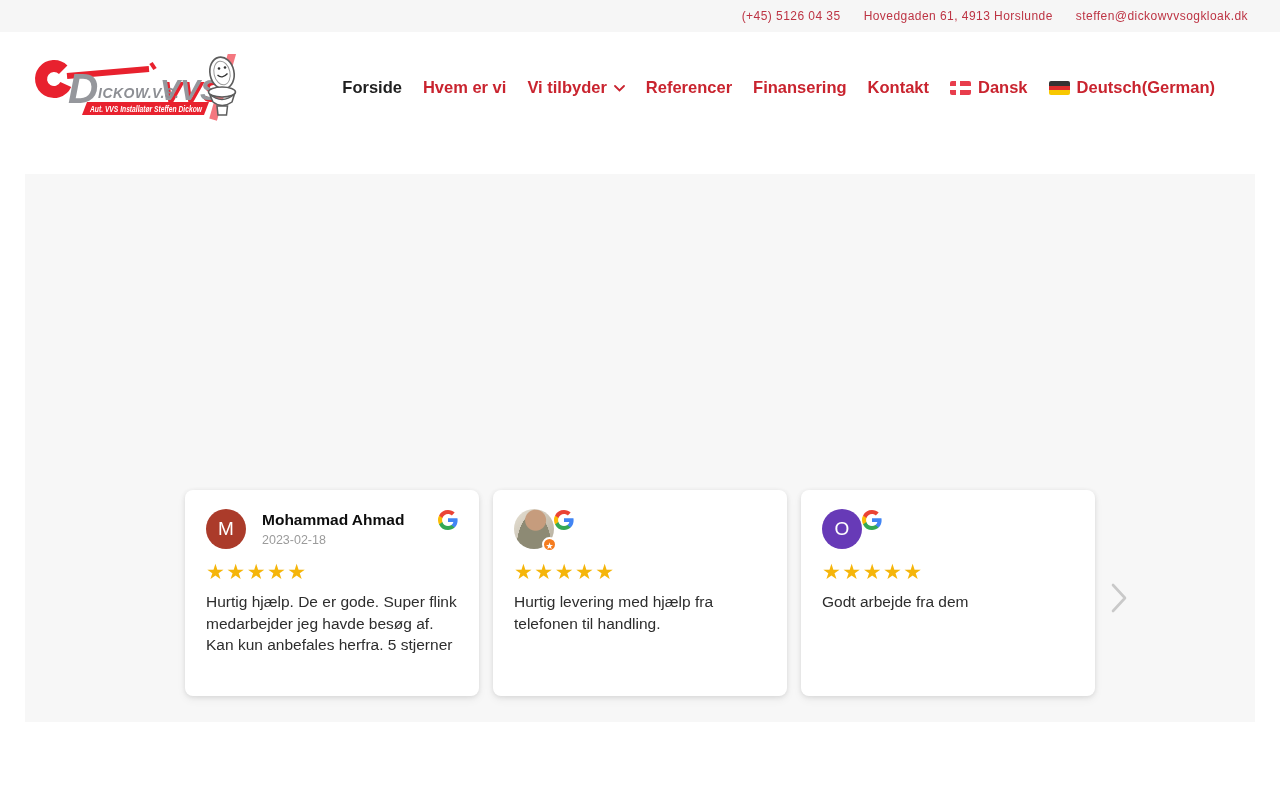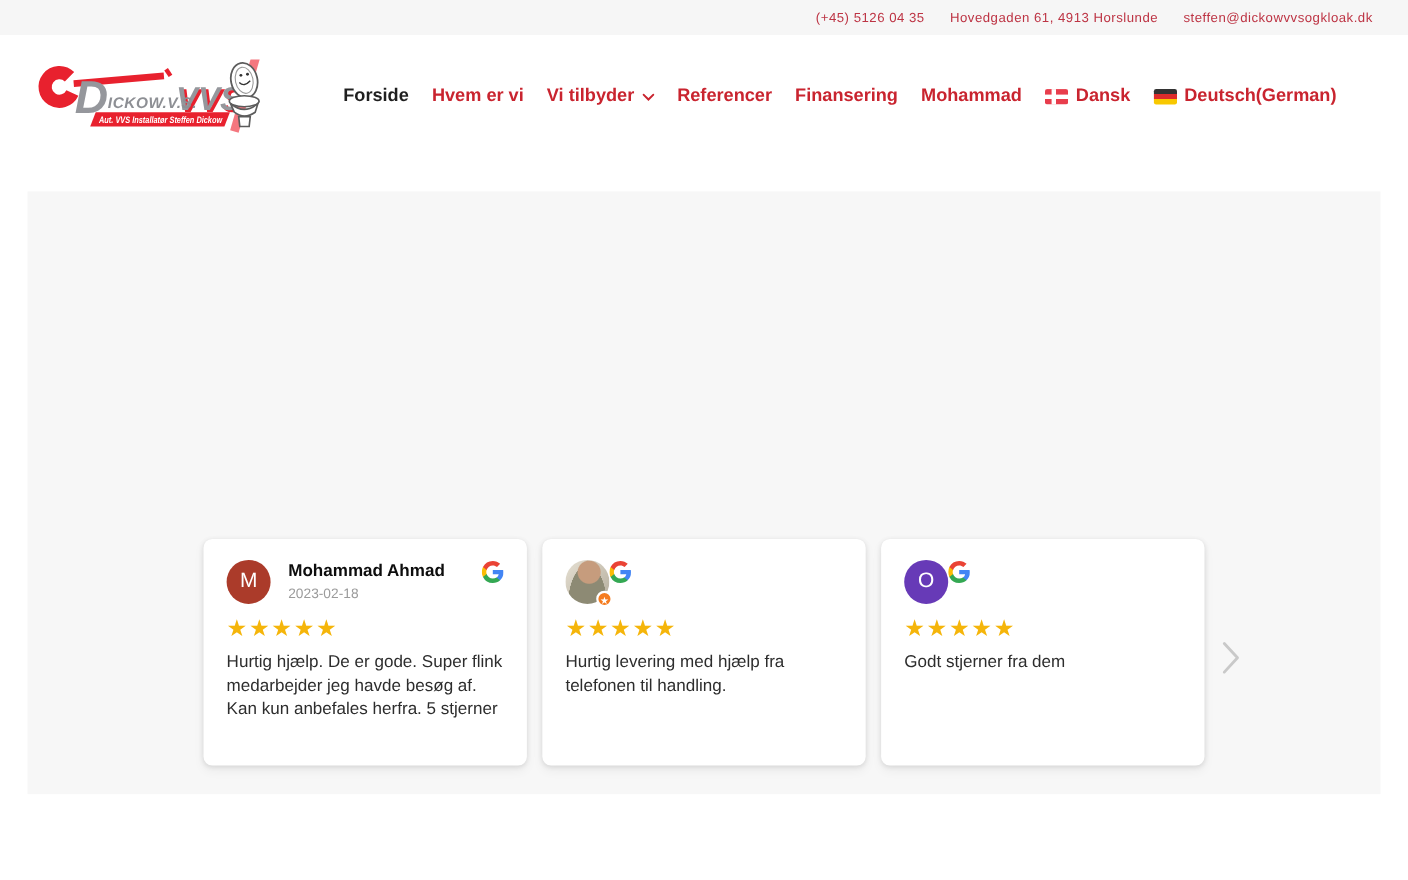--- a/index.html
+++ b/index.html
@@ -226,21 +226,21 @@
         <polyline points="1,1 5.5,5.5 10,1" fill="none" stroke="#c9242f" stroke-width="1.8" stroke-linecap="round"></polyline>
       </svg>
     </a>
     <a href="#">
         <span>Referencer</span>
       </a>
     <a href="#">
         <span>Finansering</span>
       </a>
     <a href="#">
-        <span>Mohammad</span>
+        <span>Kontakt</span>
       </a>
     <a href="#">
       <span class="flag flag-dk"></span>
       <span>Dansk</span>
     </a>
     <a href="#">
       <span class="flag flag-de"></span>
       <span>Deutsch(German)</span>
     </a>
   </nav>
@@ -287,21 +287,21 @@
       <div class="card-header">
         <div class="avatar avatar-purple">O</div>
         <svg class="gicon" width="20" height="20" viewBox="0 0 18 18">
           <path fill="#4285F4" d="M17.64 9.2c0-.64-.06-1.25-.16-1.84H9v3.48h4.84a4.14 4.14 0 0 1-1.8 2.72v2.26h2.92a8.78 8.78 0 0 0 2.68-6.62z"></path>
           <path fill="#34A853" d="M9 18c2.43 0 4.47-.8 5.96-2.18l-2.92-2.26c-.8.54-1.84.86-3.04.86-2.34 0-4.33-1.58-5.04-3.71H.96v2.33A9 9 0 0 0 9 18z"></path>
           <path fill="#FBBC05" d="M3.96 10.71A5.41 5.41 0 0 1 3.68 9c0-.59.1-1.17.28-1.71V4.96H.96A9 9 0 0 0 0 9c0 1.45.35 2.83.96 4.04l3-2.33z"></path>
           <path fill="#EA4335" d="M9 3.58c1.32 0 2.5.45 3.44 1.35l2.58-2.58C13.46.89 11.43 0 9 0A9 9 0 0 0 .96 4.96l3 2.33C4.67 5.16 6.66 3.58 9 3.58z"></path>
         </svg>
       </div>
       <div class="stars">★★★★★</div>
-      <div class="r-text">Godt stjerner fra dem</div>
+      <div class="r-text">Godt arbejde fra dem</div>
     </div>
 
   </div>
 
   <button class="next-btn">
     <svg width="17" height="30" viewBox="0 0 17 30">
       <polyline points="2,2 14,15 2,28" fill="none" stroke="#c9c9c9" stroke-width="2.6" stroke-linecap="round" stroke-linejoin="round"></polyline>
     </svg>
   </button>
 </div>

